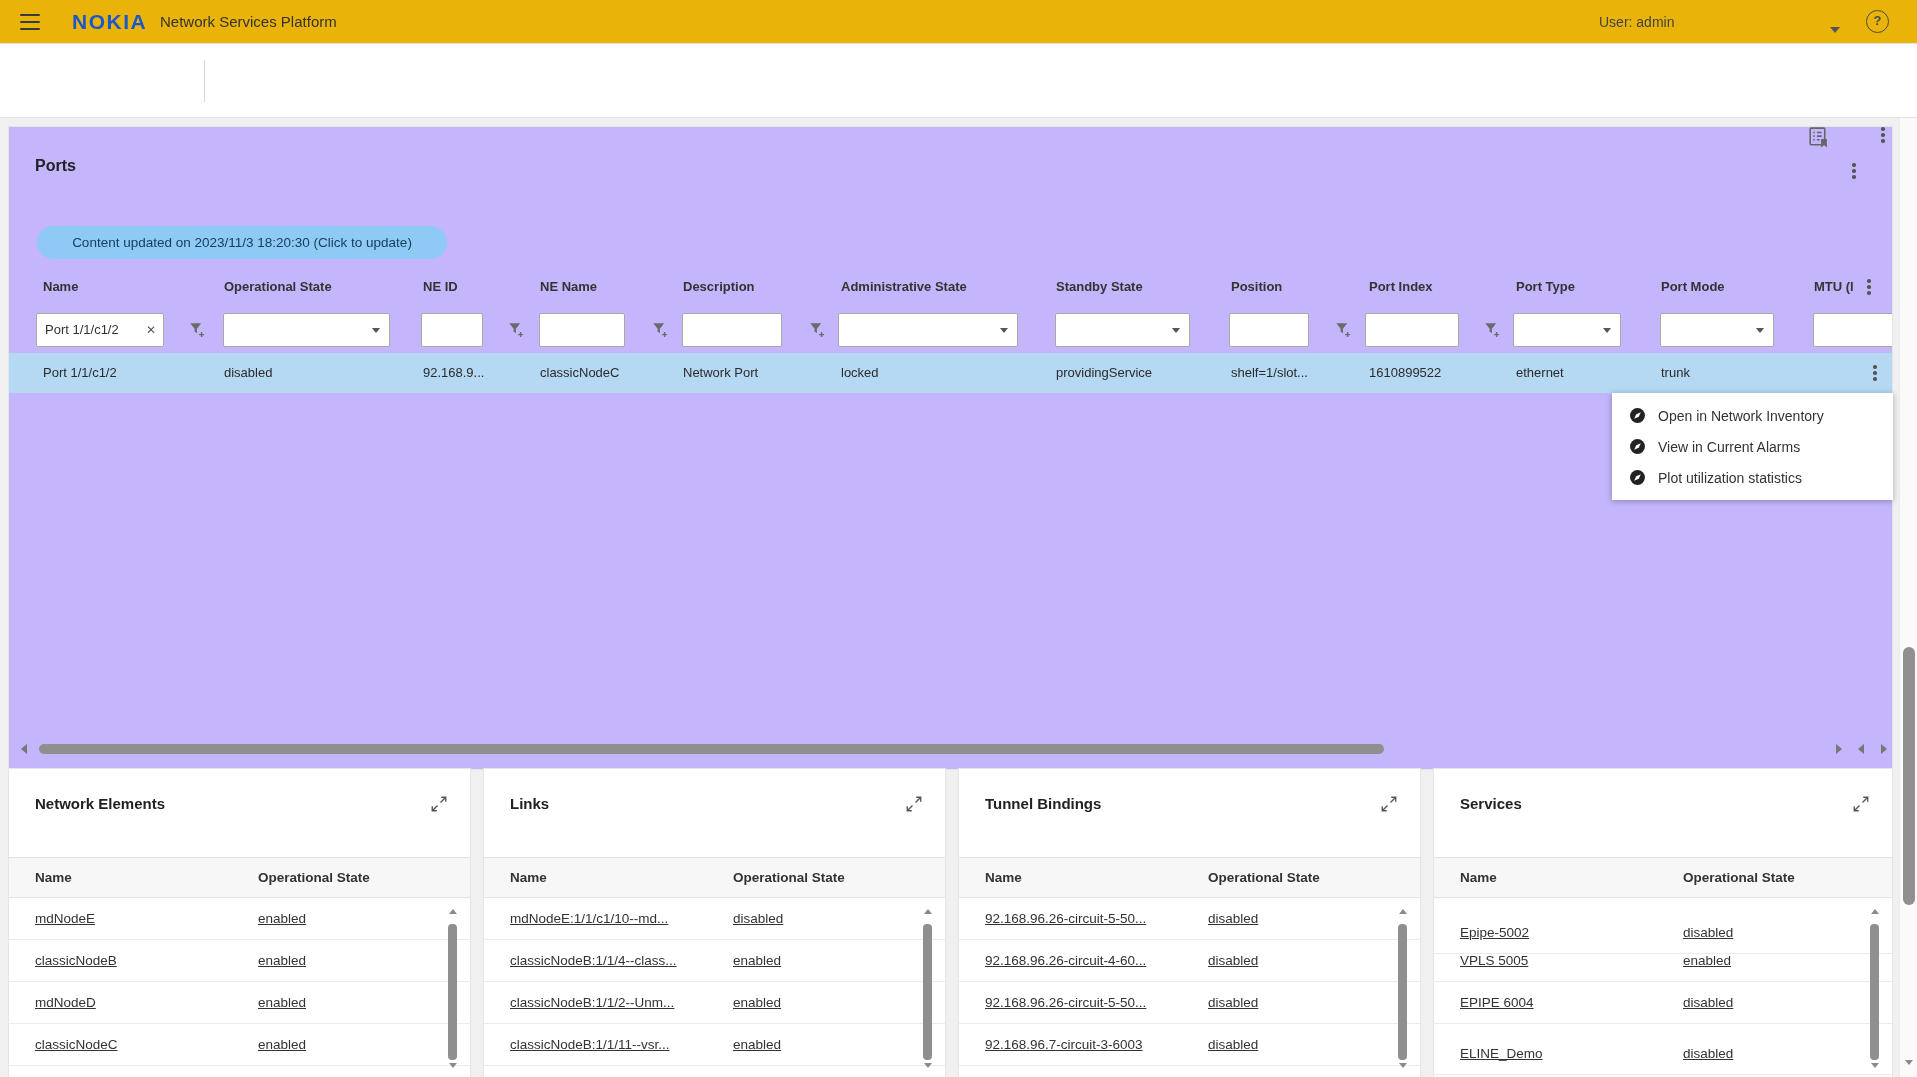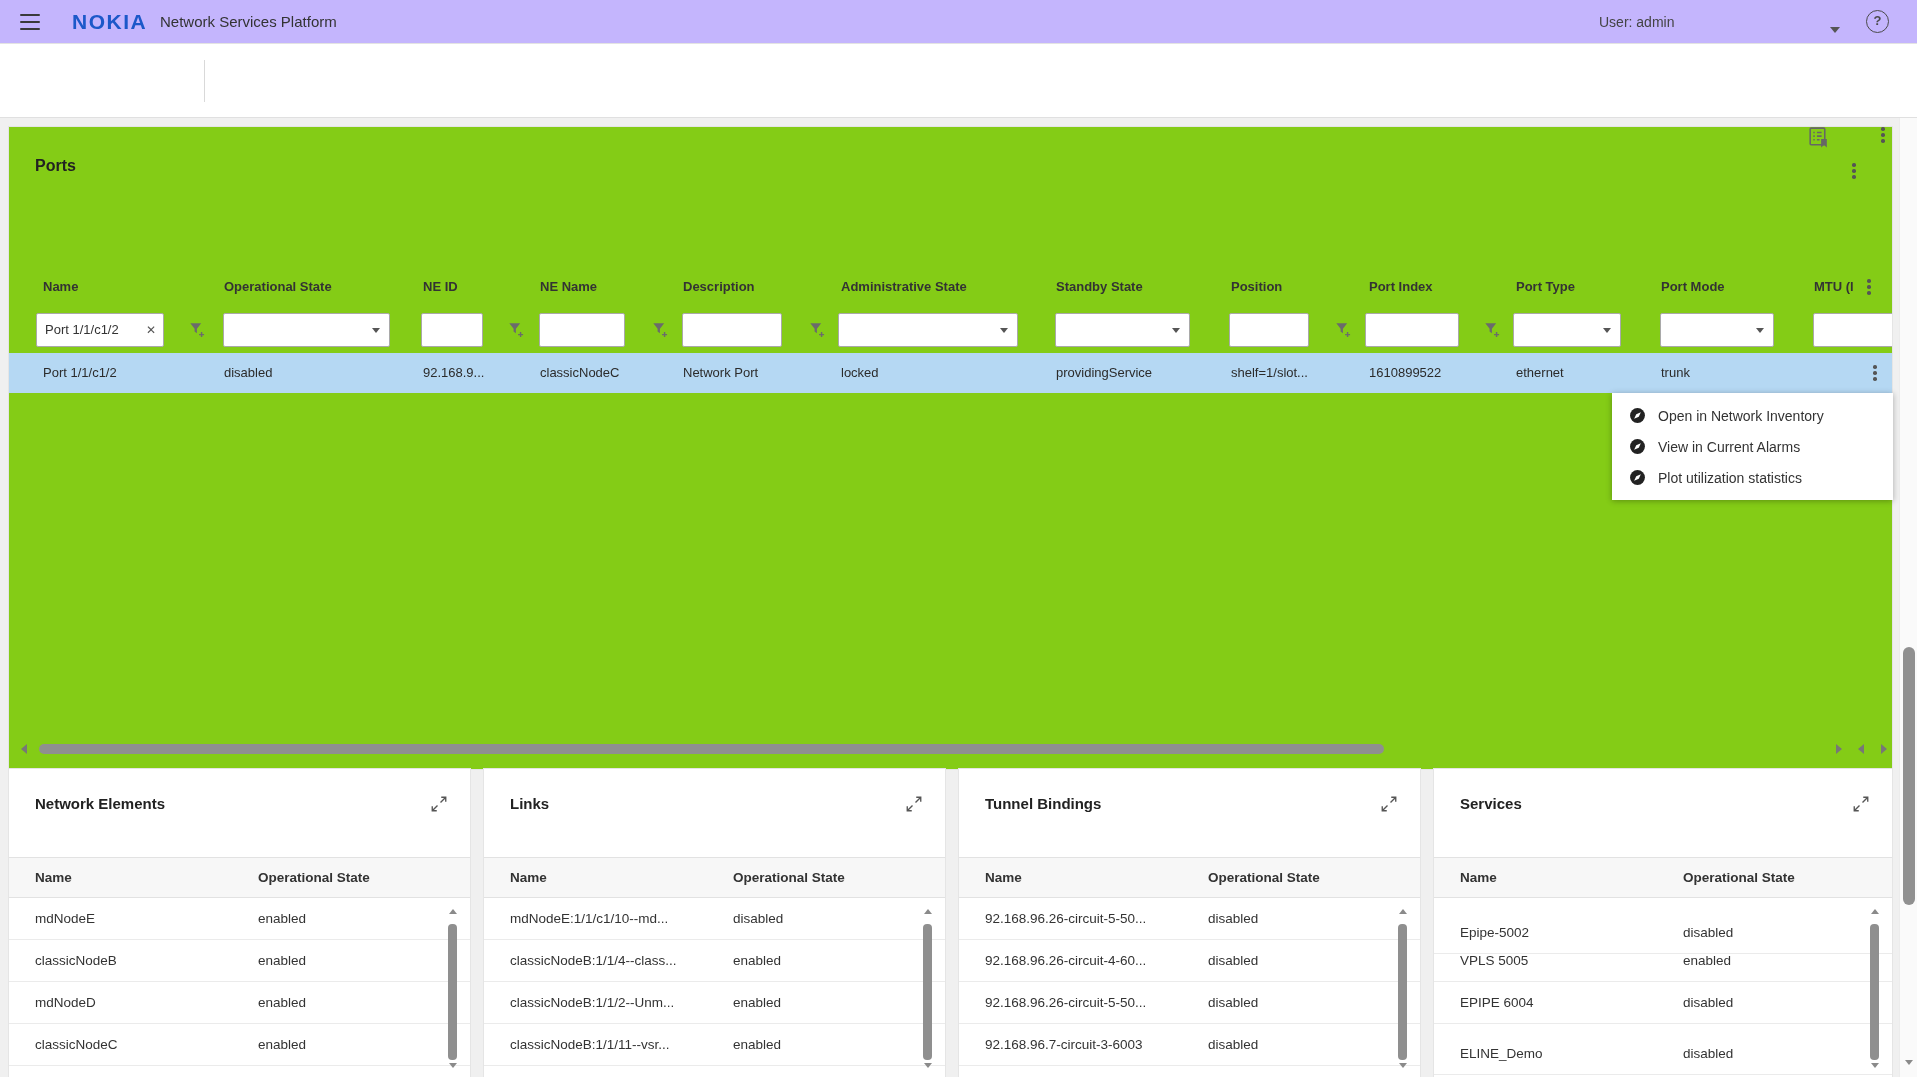--- a/index.html
+++ b/index.html
@@ -1,21 +1,21 @@
 <!DOCTYPE html>
 <html><head>
 <meta charset="utf-8">
 <style>
   * { margin:0; padding:0; box-sizing:border-box; }
   html,body { background:#e9e9e9; }
   body { font-family:"Liberation Sans", sans-serif; color:#333; }
   #screen { position:relative; width:1917px; height:1077px; background:#f0f0f0; overflow:hidden; }
 
   
-  .appbar { position:absolute; left:0; top:0; width:1917px; height:44px; background:#c4b5fd; border-bottom:1px solid #e3e3e3; z-index:30; }
+  .appbar { position:absolute; left:0; top:0; width:1917px; height:44px; background:#eab308; border-bottom:1px solid #e3e3e3; z-index:30; }
   .hamburger { position:absolute; left:20px; top:14px; width:20px; height:16px; display:flex; flex-direction:column; justify-content:space-between; cursor:pointer; }
   .hamburger div { height:2.4px; background:#3a3a3a; border-radius:1px; }
   .brand { position:absolute; left:72px; top:10px; font-size:21px; font-weight:bold; letter-spacing:1.5px; color:#1c58c9; }
   .app-title { position:absolute; left:160px; top:0; line-height:44px; font-size:15px; color:#333; }
   .user-label { position:absolute; left:1599px; top:0; line-height:44px; font-size:14px; color:#444; }
   .user-caret { position:absolute; left:1830px; top:19px; }
   .help-circle { position:absolute; left:1866px; top:10px; width:23px; height:23px; border:1.6px solid #4a4a4a; border-radius:50%; text-align:center; line-height:20px; font-size:13px; font-weight:bold; color:#4a4a4a; cursor:pointer; }
 
   
   .subbar { position:absolute; left:0; top:44px; width:1917px; height:74px; background:#fff; border-bottom:1px solid #e0e0e0; z-index:20; }
@@ -29,21 +29,21 @@
   .tri.down  { border-left:5px solid transparent; border-right:5px solid transparent; border-top:6px solid #555; }
   .tri.down.sm { border-left:4px solid transparent; border-right:4px solid transparent; border-top:5px solid #555; }
   .tri.up.sm   { border-left:4px solid transparent; border-right:4px solid transparent; border-bottom:5px solid #8a8a8a; }
   .tri.dn.sm   { border-left:4px solid transparent; border-right:4px solid transparent; border-top:5px solid #8a8a8a; }
   .tri.left  { border-top:5px solid transparent; border-bottom:5px solid transparent; border-right:6px solid #777; }
   .tri.right { border-top:5px solid transparent; border-bottom:5px solid transparent; border-left:6px solid #777; }
   .kebab { width:4px; cursor:pointer; }
   .kebab i { display:block; width:3.6px; height:3.6px; background:#555; border-radius:50%; margin-bottom:2.6px; }
 
   
-  .panel { position:absolute; background:#84cc16; border:1px solid #e5e5e5; }
+  .panel { position:absolute; background:#c4b5fd; border:1px solid #e5e5e5; }
   #ports-panel { left:8px; top:126px; width:1885px; height:644px; overflow:hidden; }
   .panel-title { position:absolute; left:26px; top:30px; font-size:16px; font-weight:bold; color:#222; }
   #ports-kebab { position:absolute; left:1843px; top:36px; }
   .badge { position:absolute; left:28px; top:99px; width:410px; height:33px; background:#8ecaf3; border-radius:17px; color:#173f63; font-size:13.5px; text-align:center; line-height:33px; cursor:pointer; }
 
   .thead { position:absolute; left:0; top:142px; width:1885px; height:36px; }
   .th { position:absolute; top:0; line-height:36px; font-size:13px; font-weight:bold; color:#333; white-space:nowrap; }
   .frow { position:absolute; left:0; top:178px; width:1885px; height:48px; }
   .fin { position:absolute; top:8px; height:34px; background:#fff; border:1px solid #a9a9a9; border-radius:2px; }
   .fsel { position:absolute; top:8px; height:34px; background:#fff; border:1px solid #a9a9a9; border-radius:2px; cursor:pointer; }
@@ -66,21 +66,21 @@
   .mi.active { background:#e9e9e9; }
   .mi svg { margin-right:12px; flex:0 0 auto; }
 
   
   .card { position:absolute; top:768px; width:463px; height:330px; background:#fff; border:1px solid #e5e5e5; }
   .card-title { position:absolute; left:26px; top:26px; font-size:15px; font-weight:bold; color:#222; }
   .expand { position:absolute; right:22px; top:26px; cursor:pointer; }
   .whead { position:absolute; left:0; top:88px; width:100%; height:41px; background:#f7f7f7; border-top:1px solid #e2e2e2; border-bottom:1px solid #e2e2e2; }
   .whead span { position:absolute; top:0; line-height:39px; font-size:13.5px; font-weight:bold; color:#333; }
   .wrow { position:absolute; left:0; width:100%; height:42px; border-bottom:1px solid #ebebeb; cursor:pointer; }
-  .wrow span { position:absolute; top:0; line-height:42px; font-size:13.5px; color:#333; white-space:nowrap; }
+  .wrow span { position:absolute; top:0; line-height:42px; font-size:13.5px; color:#333; white-space:nowrap;text-decoration:underline; }
   .wname { left:26px; } .wstate { left:249px; }
   .vthumb { position:absolute; right:13px; top:155px; width:9px; height:136px; border-radius:4px; background:#8f8f8f; cursor:pointer; }
   .vs-up { position:absolute; right:13px; top:140px; } .vs-dn { position:absolute; right:13px; top:294px; }
 
   
   #page-scroll { position:absolute; left:1899px; top:100px; width:18px; height:977px; background:#fafafa; border-left:1px solid #ececec; }
   #page-scroll .thumb { position:absolute; left:3px; top:547px; width:12px; height:258px; border-radius:6px; background:#909090; cursor:pointer; }
   #page-scroll .a-up { position:absolute; left:5px; top:8px; cursor:pointer; }
   #page-scroll .a-dn { position:absolute; left:5px; top:960px; cursor:pointer; }
 </style>
@@ -118,20 +118,21 @@
       </div>
   </div>
 
   <div class="panel" id="ports-panel">
     <div class="panel-title">Ports</div>
     <div class="kebab" id="ports-kebab">
         <i></i>
         <i></i>
         <i></i>
       </div>
+    <div class="badge">Content updated on 2023/11/3 18:20:30 (Click to update)</div>
 
     <div class="thead">
       <span class="th" style="left:34px">Name</span>
       <span class="th" style="left:215px">Operational State</span>
       <span class="th" style="left:414px">NE ID</span>
       <span class="th" style="left:531px">NE Name</span>
       <span class="th" style="left:674px">Description</span>
       <span class="th" style="left:832px">Administrative State</span>
       <span class="th" style="left:1047px">Standby State</span>
       <span class="th" style="left:1222px">Position</span>

